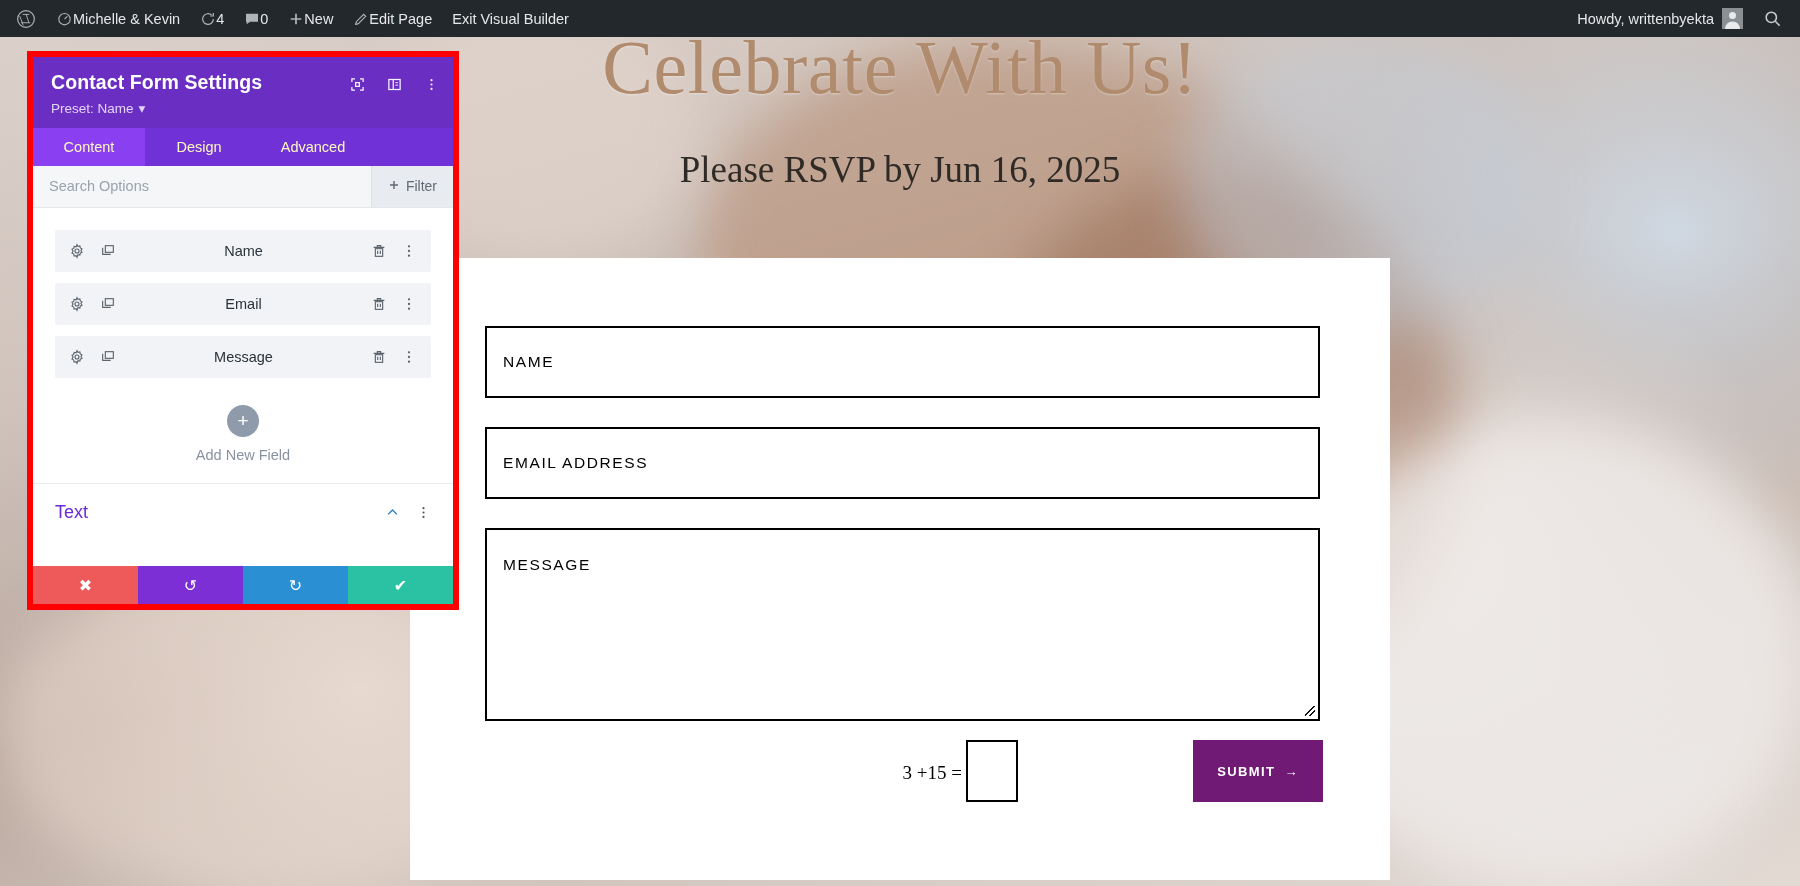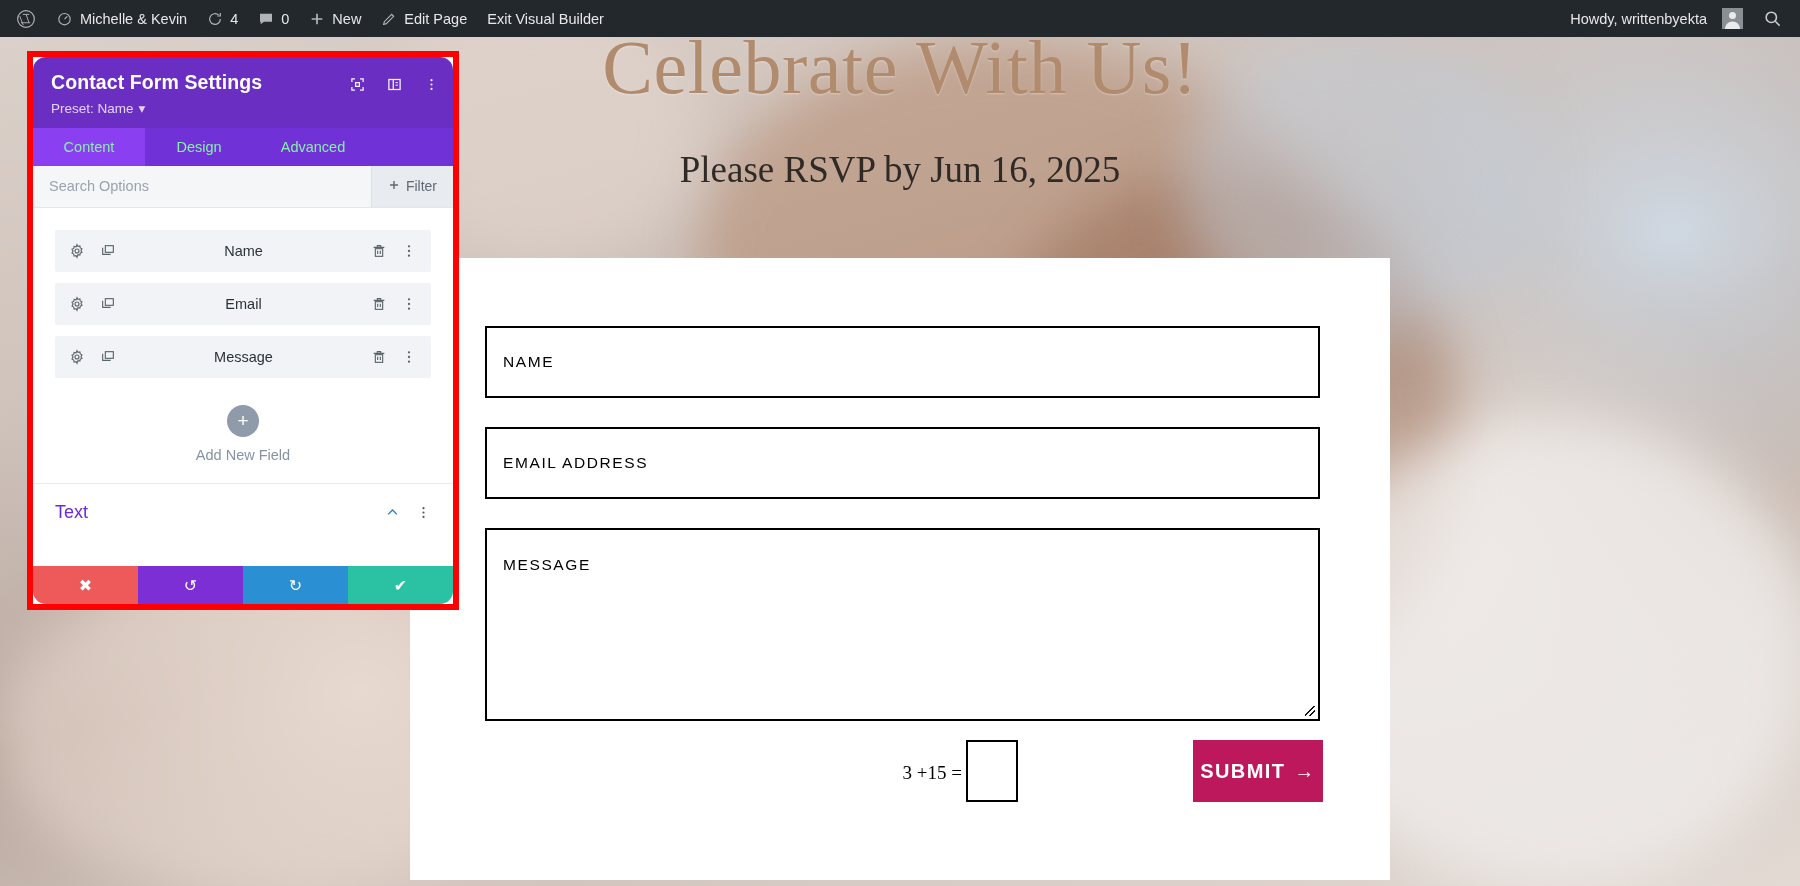--- a/index.html
+++ b/index.html
@@ -74,68 +74,68 @@
     position: absolute; right: 428px; top: 22px;
     font-size: 19px; color: #000; font-family: "Liberation Serif", serif;
     white-space: nowrap;
   }
   #captcha-box {
     position: absolute; right: 372px; top: 0px;
     width: 52px; height: 62px; border: 2px solid #000; background: #fff;
   }
   #submit-btn {
     position: absolute; right: 67px; top: 0px;
-    width: 130px; height: 62px; background: #be185d; color: #fff;
+    width: 130px; height: 62px; background: #701a75; color: #fff;
     display: flex; align-items: center; justify-content: center; gap: 9px;
-    font-size: 20px; font-weight: bold; letter-spacing: 1.4px;
+    font-size: 13px; font-weight: bold; letter-spacing: 1.4px;
     cursor: pointer;
   }
 
   
   #adminbar {
     position: absolute; left: 0; top: 0; width: 1800px; height: 37px;
     background: #23282d; color: #e6e7e8;
     display: flex; align-items: center;
     font-size: 14.5px; z-index: 40;
   }
   .ab-item {
-    display: flex; align-items: center; gap: 7px;
+    display: flex; align-items: center; 
     height: 37px; padding: 0 10px; color: #e6e7e8; cursor: pointer;
     white-space: nowrap;
   }
   #ab-left { display: flex; align-items: center; padding-left: 6px; }
   #ab-right { margin-left: auto; display: flex; align-items: center; padding-right: 8px; }
   .ab-ico { display: inline-flex; align-items: center; justify-content: center; opacity: .85; }
   #avatar-box {
     width: 21px; height: 21px; background: #8a8f94; margin-left: 8px;
     display: flex; align-items: flex-end; justify-content: center; overflow: hidden;
   }
 
   
   #modal-outline {
     position: absolute; left: 27px; top: 51px;
     width: 432px; height: 559px;
     border: 6px solid #ff0000; z-index: 60;
     background: #ffffff;
   }
-  #modal { position: absolute; inset: 0; display: flex; flex-direction: column; overflow: hidden; border-radius: 13px; }
+  #modal { position: absolute; inset: 0; display: flex; flex-direction: column; overflow: hidden; }
 
   #modal-header {
     background: #6a2fc2; color: #fff;
     padding: 14px 18px 11px 18px; position: relative; flex: 0 0 auto;
   }
   #modal-title { font-size: 19.5px; font-weight: bold; letter-spacing: .1px; }
   #preset-row { margin-top: 6px; font-size: 13.5px; color: #e2d4f7; cursor: pointer; display: inline-flex; align-items: center; gap: 5px; }
   #header-icons { position: absolute; right: 14px; top: 20px; display: flex; align-items: center; gap: 22px; }
   .hdr-ico { color: #fff; opacity: .95; cursor: pointer; display: inline-flex; }
 
   #tabs { display: flex; background: #7031d6; flex: 0 0 auto; }
   .tab {
     flex: 0 0 auto; padding: 11px 0; text-align: center;
-    color: #86efac; font-size: 14.5px; cursor: pointer; font-weight: 500;
+    color: #fef9c3; font-size: 14.5px; cursor: pointer; font-weight: 500;
   }
   .tab:nth-child(1) { width: 112px; }
   .tab:nth-child(2) { width: 108px; }
   .tab:nth-child(3) { width: 120px; }
   .tab.active { background: #8a3ff0; }
 
   #search-row {
     display: flex; align-items: stretch; background: #f4f6f8;
     border-bottom: 1px solid #e3e7eb; flex: 0 0 auto; height: 42px;
   }

